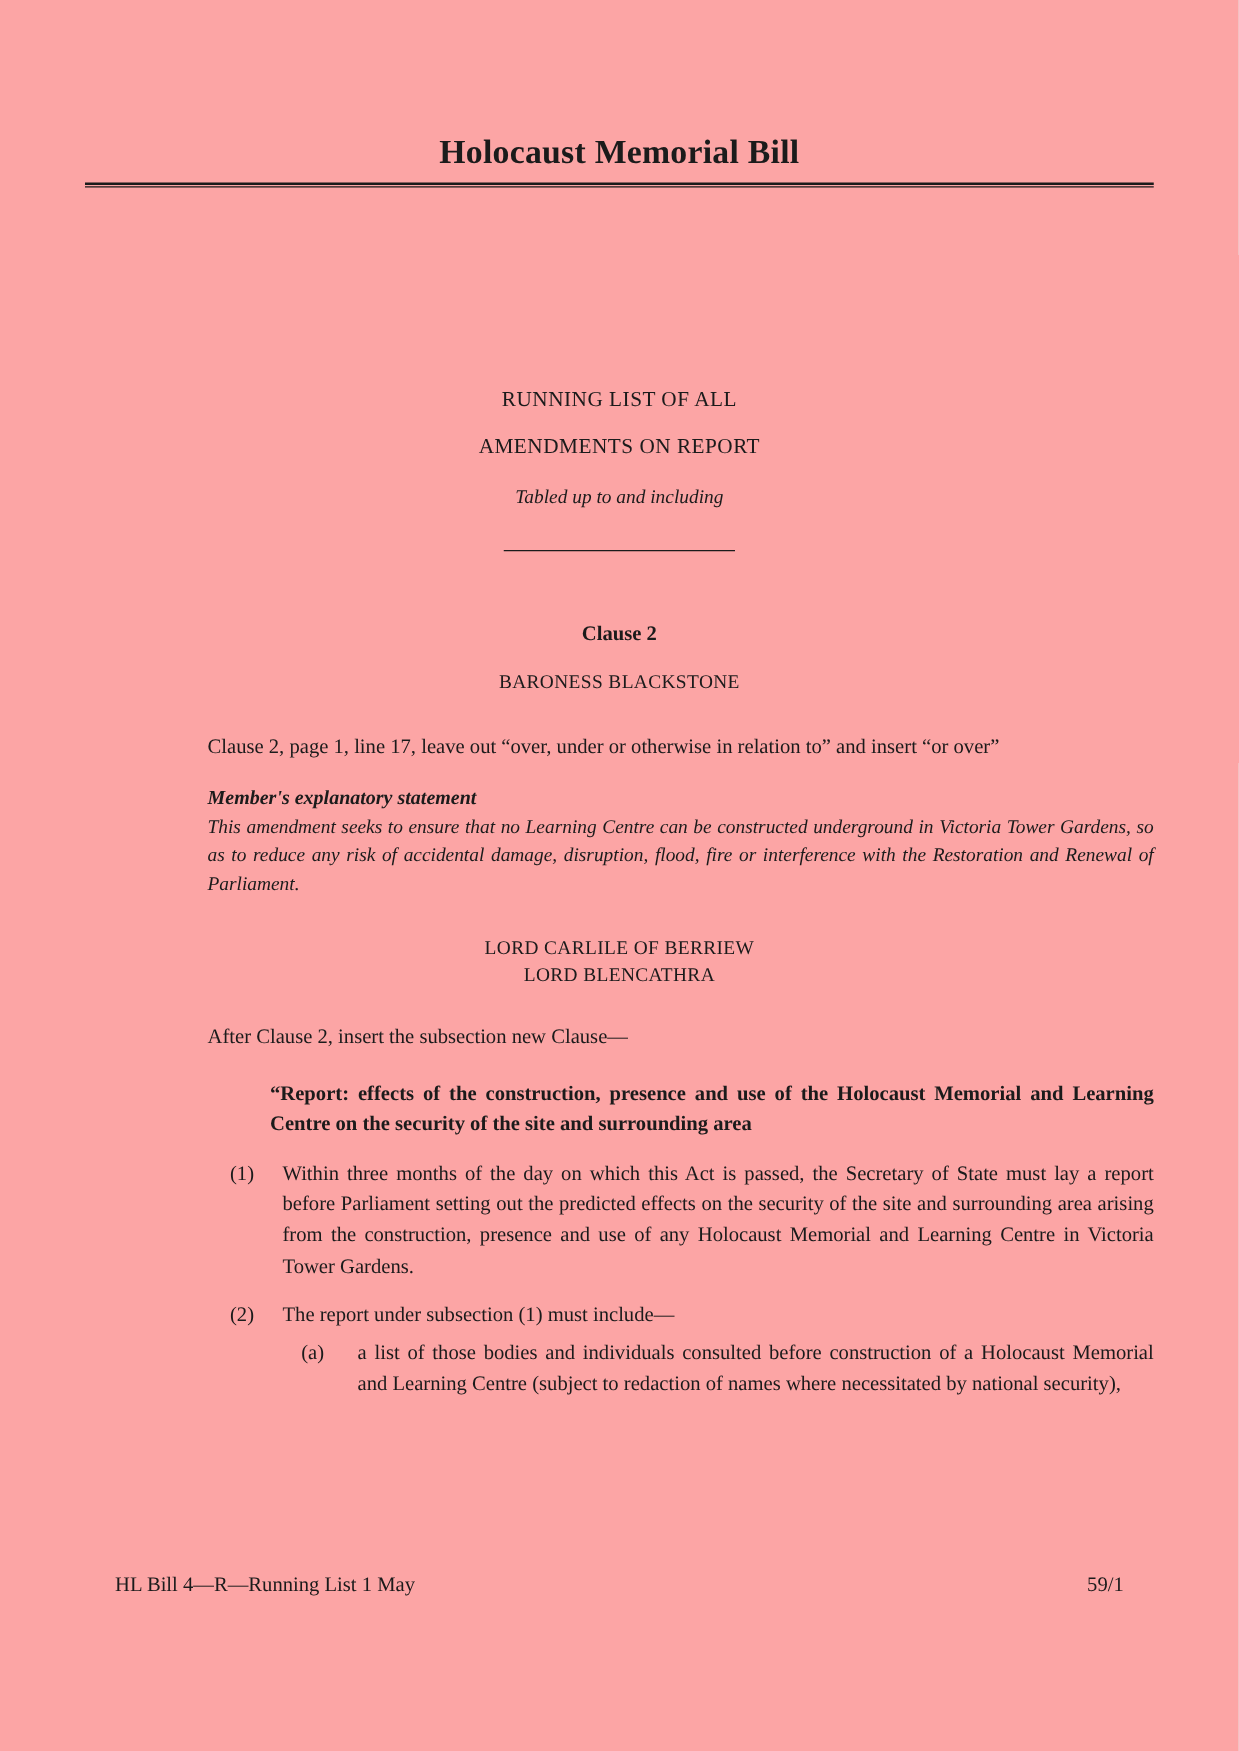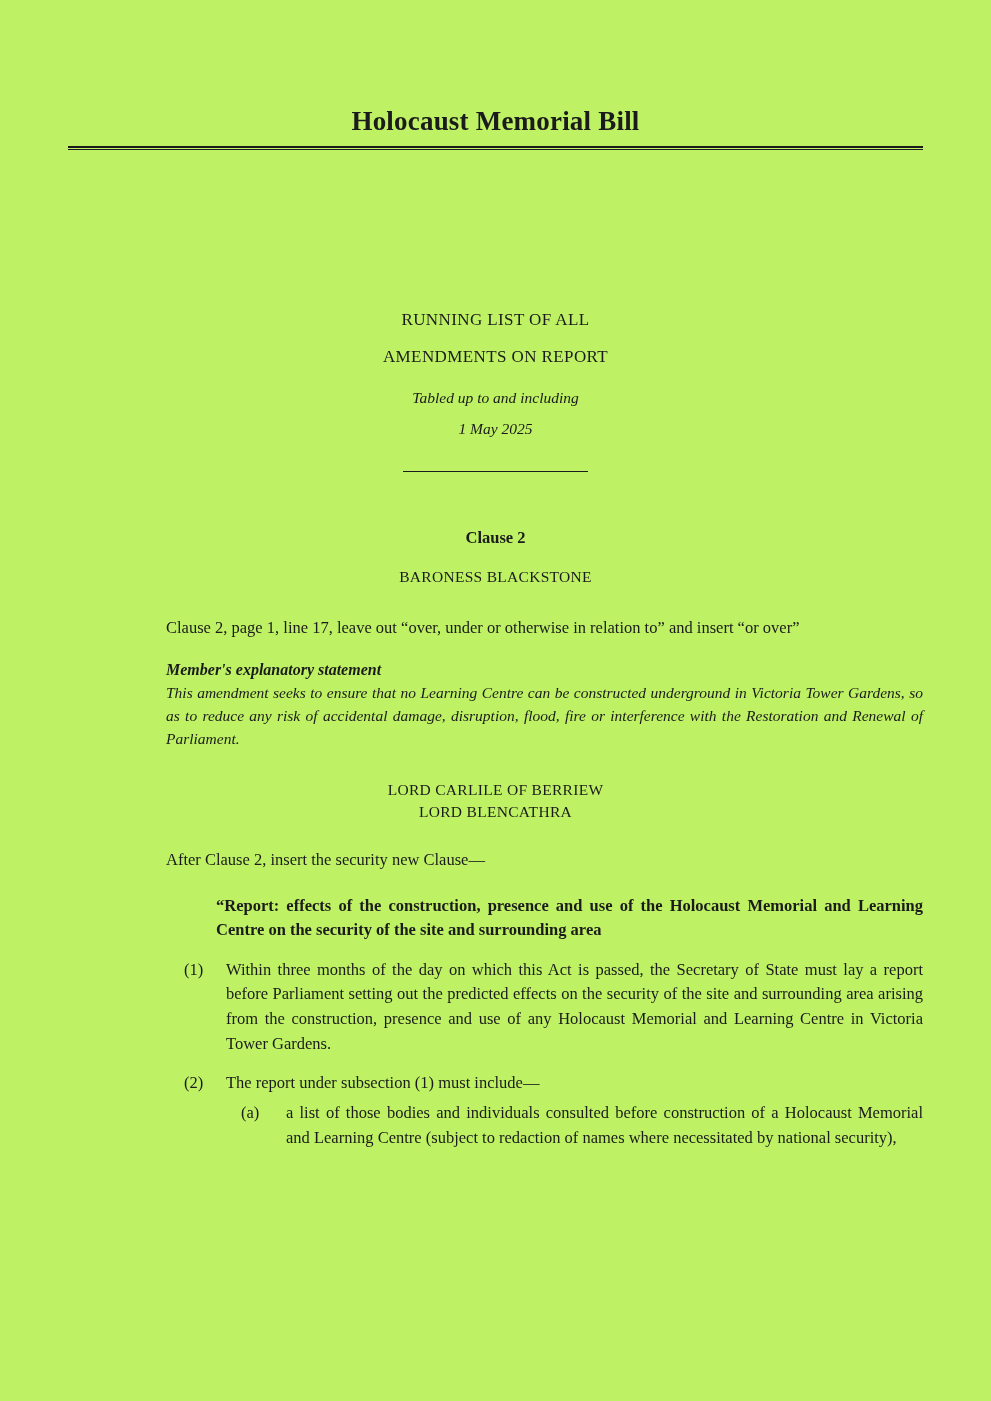--- a/index.html
+++ b/index.html
@@ -2,21 +2,21 @@
 <html><head>
 <meta charset="utf-8">
 <style>
   * { margin: 0; padding: 0; box-sizing: border-box; }
   html, body { background: #e8e8e8; }
   .page {
     position: relative;
     width: 991px;
     height: 1401px;
     margin: 0 auto;
-    background: #bef264;
+    background: #fca5a5;
     font-family: "Liberation Serif", serif;
     color: #1b1b1b;
     overflow: hidden;
   }
   .content { padding: 0 68px; }
   .center { text-align: center; }
   .italic { font-style: italic; }
   .bold { font-weight: 700; }
 
   .bill-title {
@@ -114,54 +114,57 @@
 <div class="page">
 
   <h1 class="bill-title">Holocaust Memorial Bill</h1>
   <div class="content">
     <div class="double-rule"></div>
 
     <div class="center caps-line running-1">RUNNING LIST OF ALL</div>
     <div class="center caps-line running-2">AMENDMENTS ON REPORT</div>
 
     <div class="center italic tabled-note">Tabled up to and including</div>
-    <div class="center italic tabled-date">1 May 2025</div>
 
     <div class="short-rule"></div>
 
 
     <div class="center bold clause-heading">Clause 2</div>
 
     <div class="center sponsor">BARONESS BLACKSTONE</div>
 
     <p class="amendment-text">Clause 2, page 1, line 17, leave out “over, under or otherwise in relation to” and insert “or over”</p>
 
     <div class="expl-label">Member's explanatory statement</div>
     <p class="expl-text">This amendment seeks to ensure that no Learning Centre can be constructed underground in Victoria Tower Gardens, so as to reduce any risk of accidental damage, disruption, flood, fire or interference with the Restoration and Renewal of Parliament.</p>
 
 
     <div class="center sponsor-group">
       <div>LORD CARLILE OF BERRIEW</div>
       <div>LORD BLENCATHRA</div>
     </div>
 
-    <p class="intro-line">After Clause 2, insert the security new Clause—</p>
+    <p class="intro-line">After Clause 2, insert the subsection new Clause—</p>
 
     <p class="new-clause-title">“Report: effects of the construction, presence and use of the Holocaust Memorial and Learning Centre on the security of the site and surrounding area</p>
 
     <div class="subsection ss-1">
       <span class="num">(1)</span>
       <span class="sub-text">Within three months of the day on which this Act is passed, the Secretary of State must lay a report before Parliament setting out the predicted effects on the security of the site and surrounding area arising from the construction, presence and use of any Holocaust Memorial and Learning Centre in Victoria Tower Gardens.</span>
     </div>
 
     <div class="subsection ss-2">
       <span class="num">(2)</span>
       <span class="sub-text">The report under subsection (1) must include—</span>
     </div>
 
     <div class="item item-a">
       <span class="num">(a)</span>
       <span class="item-text">a list of those bodies and individuals consulted before construction of a Holocaust Memorial and Learning Centre (subject to redaction of names where necessitated by national security),</span>
     </div>
   </div>
 
+  <div class="page-footer">
+    <span>HL Bill 4—R—Running List 1 May</span>
+    <span>59/1</span>
+  </div>
 
 </div>
 
 </body></html>

